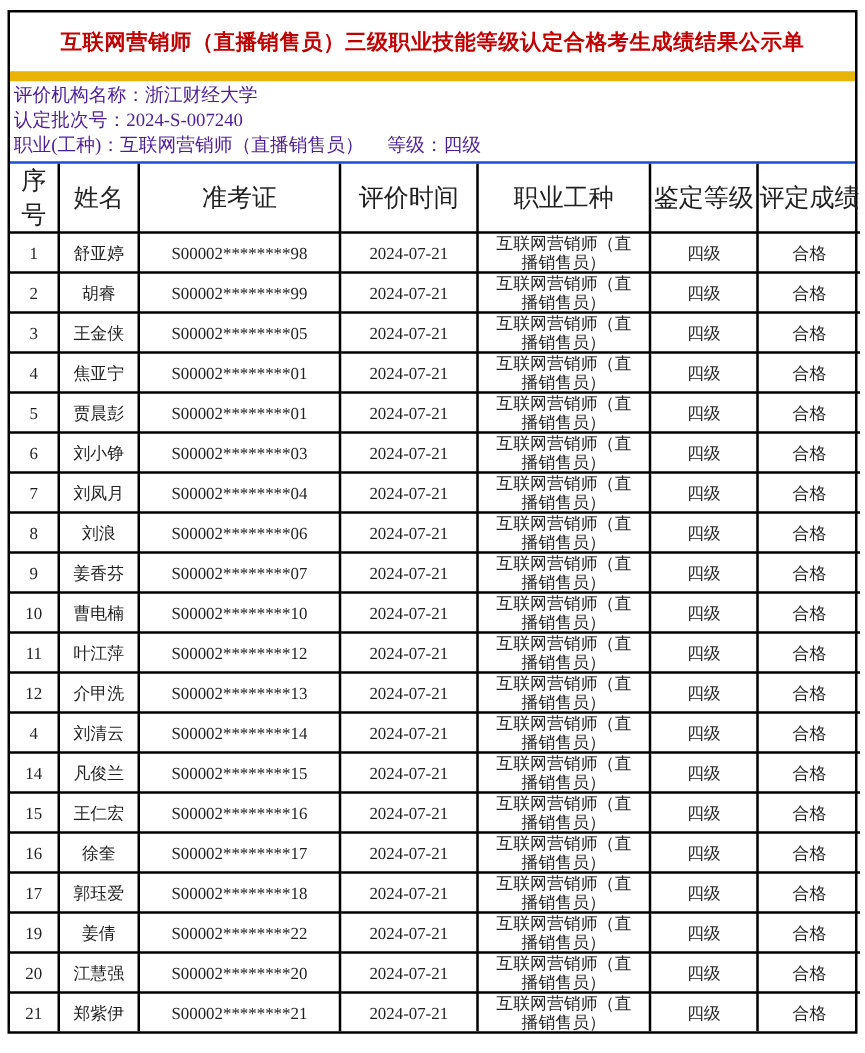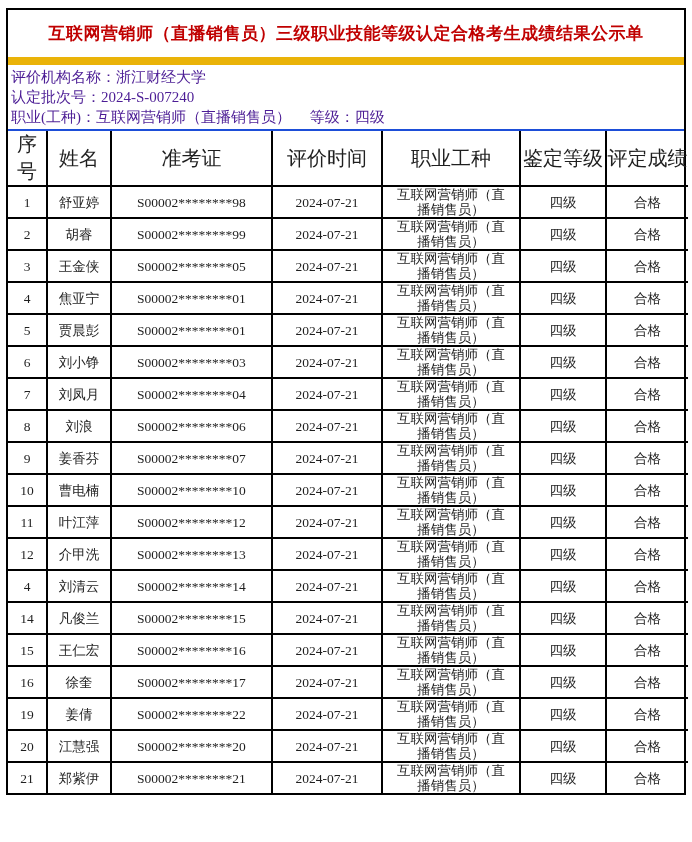--- a/index.html
+++ b/index.html
@@ -249,20 +249,29 @@
         <tr>
           <td class="c0">16</td>
           <td class="c1">徐奎</td>
           <td class="c2">S00002********17</td>
           <td class="c3">2024-07-21</td>
           <td class="c4">互联网营销师（直播销售员）</td>
           <td class="c5">四级</td>
           <td class="c6">合格</td>
         </tr>
         <tr>
+          <td class="c0">17</td>
+          <td class="c1">郭珏爱</td>
+          <td class="c2">S00002********18</td>
+          <td class="c3">2024-07-21</td>
+          <td class="c4">互联网营销师（直播销售员）</td>
+          <td class="c5">四级</td>
+          <td class="c6">合格</td>
+        </tr>
+        <tr>
           <td class="c0">19</td>
           <td class="c1">姜倩</td>
           <td class="c2">S00002********22</td>
           <td class="c3">2024-07-21</td>
           <td class="c4">互联网营销师（直播销售员）</td>
           <td class="c5">四级</td>
           <td class="c6">合格</td>
         </tr>
         <tr>
           <td class="c0">20</td>

